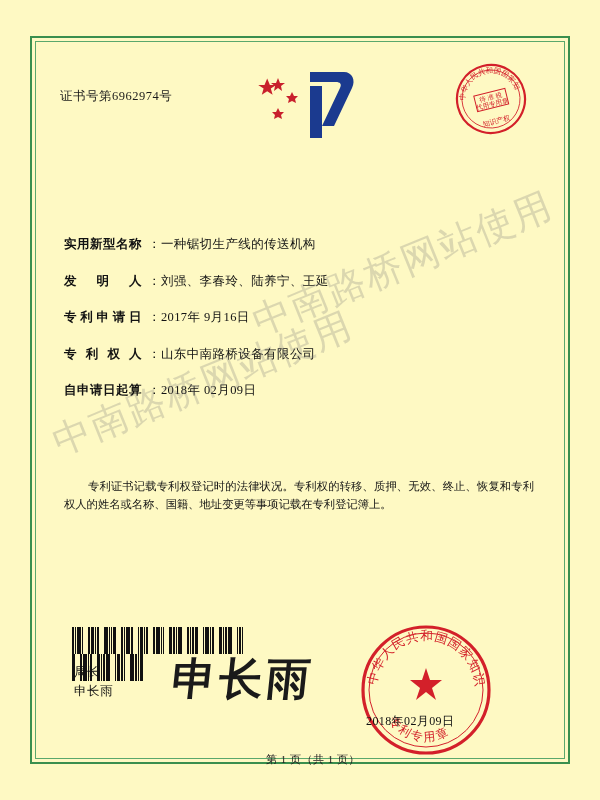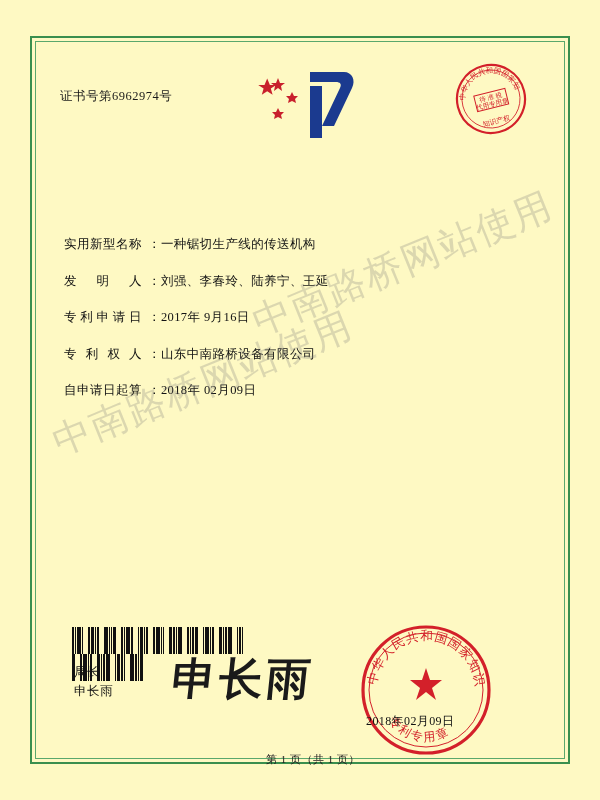--- a/index.html
+++ b/index.html
@@ -99,20 +99,21 @@
   }
   .field-label {
     white-space: nowrap;
     letter-spacing: 0.4px;
   }
   .field-label.spread {
     display: inline-block;
     width: 78px;
     text-align: justify;
     text-align-last: justify;
+    font-weight: bold;
   }
   .field-value {
     margin-left: 6px;
     letter-spacing: 0.4px;
   }
 
   
   .body-text {
     position: absolute;
     left: 64px;
@@ -286,20 +287,21 @@
       <span class="field-label spread">专利权人</span>
       <span class="field-value">：<span>山东中南路桥设备有限公司</span></span>
     </div>
     <div class="field-row">
       <span class="field-label spread">自申请日起算</span>
       <span class="field-value">：<span>2018年 02月09日</span></span>
     </div>
   </div>
 
   <div class="body-text">
+    <p>专利证书记载专利权登记时的法律状况。专利权的转移、质押、无效、终止、恢复和专利权人的姓名或名称、国籍、地址变更等事项记载在专利登记簿上。</p>
   </div>
 
   <div class="barcode">
     <span style="width:2px"></span><span style="width:1px"></span><span style="width:4px"></span><span style="width:1px"></span>
     <span style="width:2px"></span><span style="width:3px"></span><span style="width:1px"></span><span style="width:2px"></span>
     <span style="width:4px"></span><span style="width:1px"></span><span style="width:1px"></span><span style="width:3px"></span>
     <span style="width:2px"></span><span style="width:1px"></span><span style="width:4px"></span><span style="width:2px"></span>
     <span style="width:1px"></span><span style="width:3px"></span><span style="width:1px"></span><span style="width:2px"></span>
     <span style="width:2px"></span><span style="width:4px"></span><span style="width:1px"></span><span style="width:1px"></span>
     <span style="width:3px"></span><span style="width:2px"></span><span style="width:1px"></span><span style="width:4px"></span>

